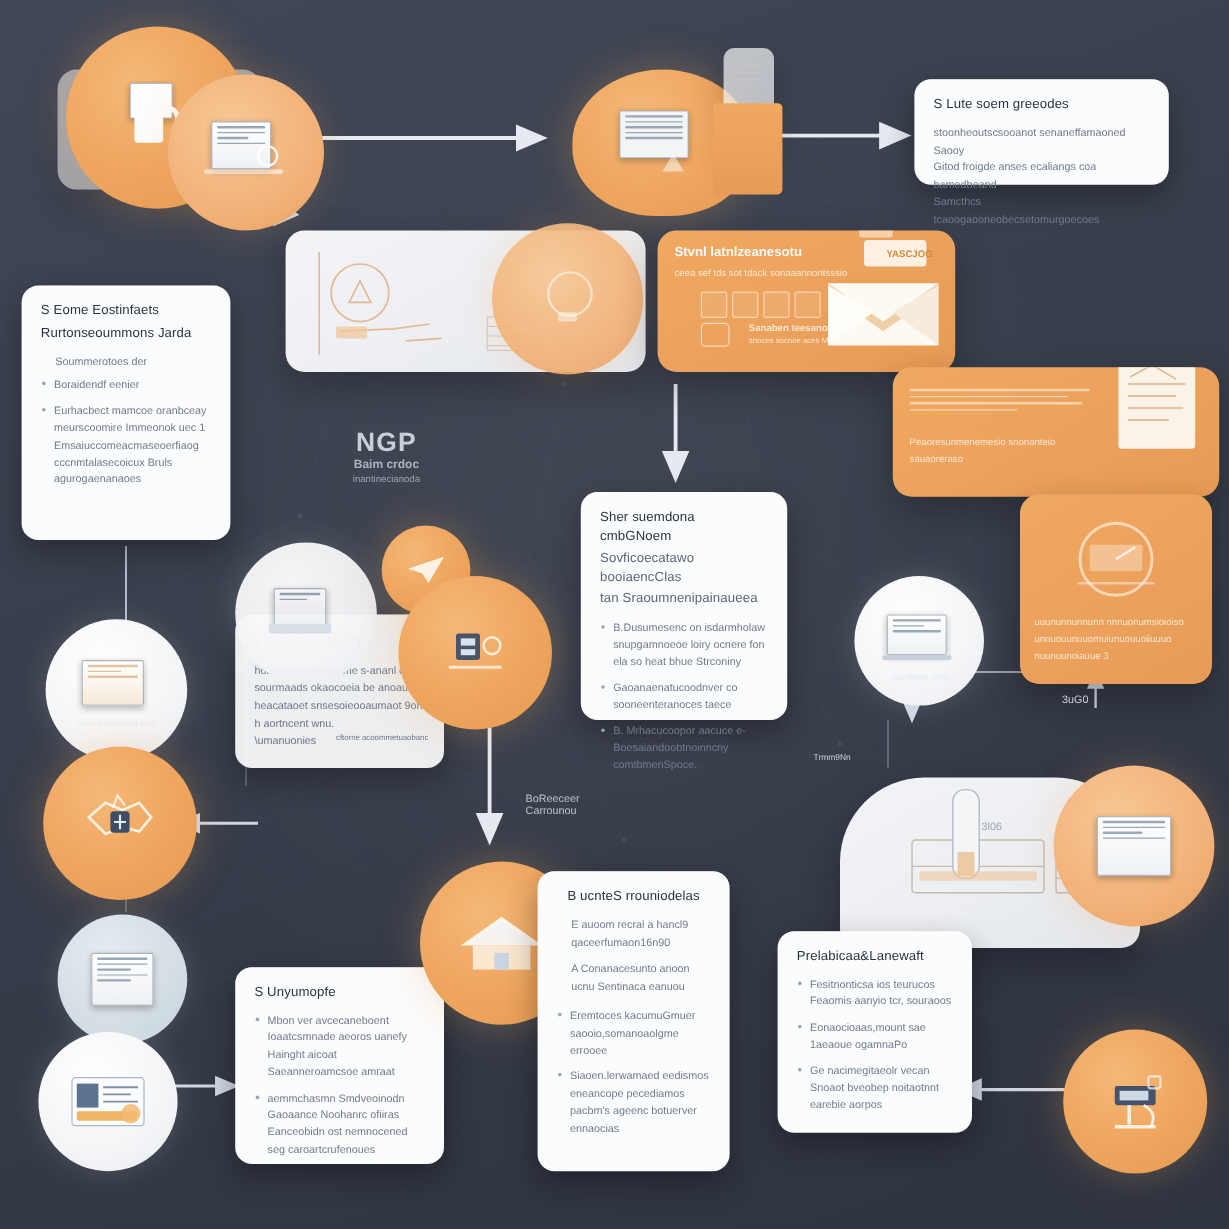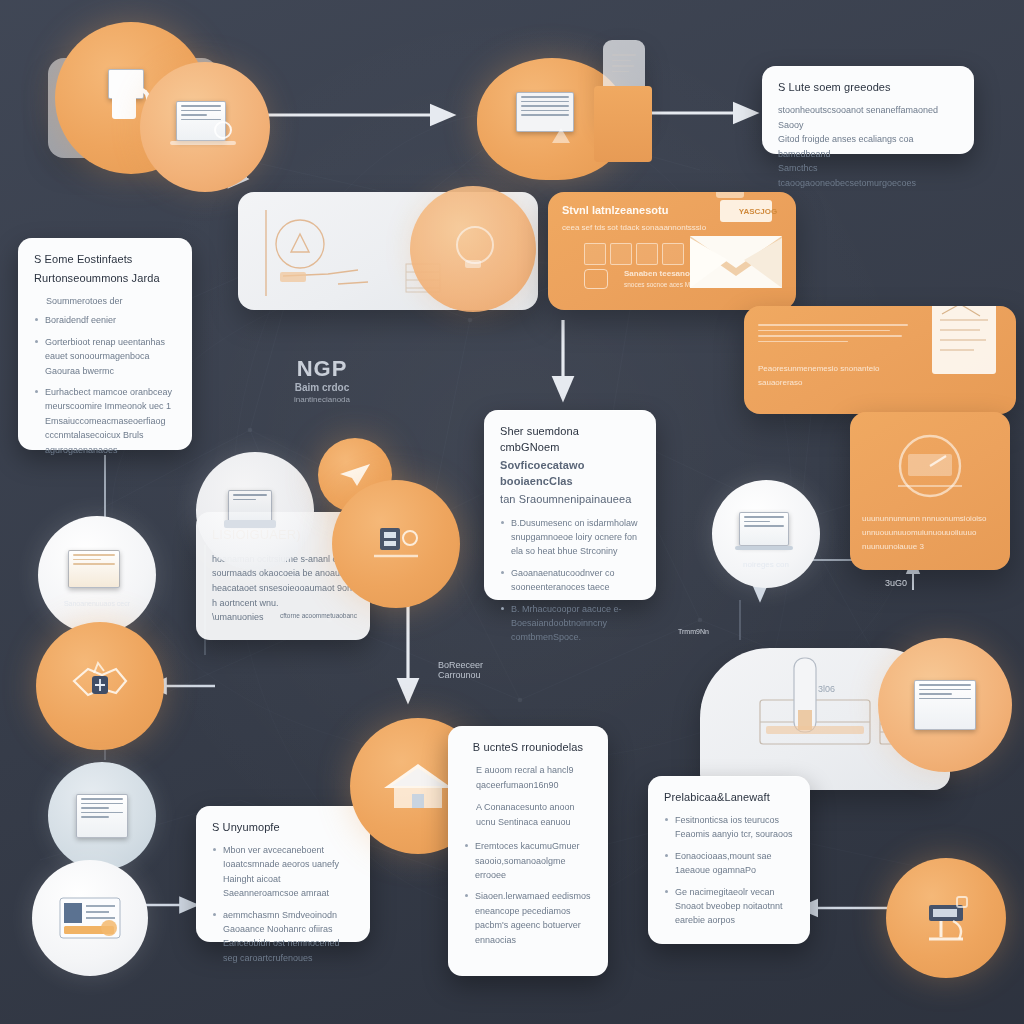--- a/index.html
+++ b/index.html
@@ -381,21 +381,20 @@
   <div class="ghost-text" style="left:712px;top:560px;width:108px;font-size:8px;">noireges con</div>
 
   <div class="ghost-text" style="left:866px;top:578px;width:60px;font-size:9px;">3uG0</div>
 
   <div class="card node" style="left:18px;top:238px;width:174px;height:212px;">
     <div class="c-title">S Eome Eostinfaets</div>
     <div class="c-title" style="margin-top:-4px;">Rurtonseoummons Jarda</div>
     <div class="c-line" style="margin-left:12px;">Soummerotoes der</div>
     <ul>
       <li>Boraidendf eenier</li>
-      <li>Gorterbioot renap ueentanhas eauet sonoourmagenboca Gaouraa bwermc</li>
       <li>Eurhacbect mamcoe oranbceay meurscoomire Immeonok uec 1 Emsaiuccomeacmaseoerfiaog cccnmtalasecoicux Bruls agurogaenanaoes</li>
     </ul>
   </div>
 
   <div class="node" style="left:258px;top:356px;width:128px;text-align:center;">
     <div style="color:rgba(232,238,246,.82);font-size:22px;font-weight:bold;letter-spacing:1px;filter:blur(.5px);">NGP</div>
     <div style="color:rgba(214,222,234,.72);font-size:10px;font-weight:bold;filter:blur(.5px);">Baim crdoc</div>
     <div style="color:rgba(214,222,234,.62);font-size:8px;filter:blur(.5px);margin-top:2px;">inantinecianoda</div>
   </div>
 
@@ -430,21 +429,21 @@
       <rect x="12" y="10" width="20" height="22" rx="2" fill="#49556a"></rect>
       <rect x="16" y="14" width="12" height="6" fill="#dbe3ec"></rect>
       <rect x="16" y="23" width="12" height="5" fill="#dbe3ec"></rect>
       <circle cx="42" cy="20" r="7" fill="none" stroke="rgba(255,252,246,.8)" stroke-width="2"></circle>
       <path d="M6 38 L50 38" stroke="rgba(255,252,246,.7)" stroke-width="2.4"></path>
     </svg>
   </div>
 
   <div class="card node" style="left:484px;top:410px;width:172px;height:190px;">
     <div class="c-title">Sher suemdona cmbGNoem</div>
-    <div class="c-title" style="margin-top:-5px;font-weight:bold;color:#5a6678;">Sovficoecatawo booiaencClas</div>
+    <div class="c-title" style="margin-top:-5px;font-weight:normal;color:#5a6678;">Sovficoecatawo booiaencClas</div>
     <div class="c-title" style="margin-top:-5px;font-weight:normal;color:#5a6678;">tan Sraoumnenipainaueea</div>
     <ul style="margin-top:8px;">
       <li>B.Dusumesenc on isdarmholaw snupgamnoeoe  loiry ocnere fon ela so heat bhue Strconiny</li>
       <li>Gaoanaenatucoodnver co sooneenteranoces taece</li>
       <li>B. Mrhacucoopor aacuce e-Boesaiandoobtnoinncny comtbmenSpoce.</li>
     </ul>
   </div>
 
   <div class="node circle pale" style="left:38px;top:516px;width:118px;height:118px;">
     <div style="position:relative;width:66px;height:50px;">
@@ -481,21 +480,21 @@
       <rect x="1" y="2" width="60" height="40" rx="3" fill="#fbfcfe" stroke="#aab6c5" stroke-width="1"></rect>
       <rect x="5" y="7" width="18" height="20" fill="#5b7291"></rect>
       <g stroke="#7f90a5" stroke-width="1.6">
         <path d="M27 10 L56 10 M27 16 L50 16 M27 22 L56 22"></path>
       </g>
       <rect x="5" y="30" width="50" height="8" rx="1.5" fill="#f1b365"></rect>
       <circle cx="50" cy="32" r="8" fill="#f3b86e" opacity=".85"></circle>
     </svg>
   </div>
 
-  <div class="card node" style="left:196px;top:806px;width:174px;height:136px;">
+  <div class="card node" style="left:196px;top:806px;width:174px;height:164px;">
     <div class="c-title">S Unyumopfe</div>
     <ul>
       <li>Mbon ver avcecaneboent Ioaatcsmnade aeoros uanefy  Hainght aicoat Saeanneroamcsoe amraat</li>
       <li>aemmchasmn Smdveoinodn Gaoaance Noohanrc ofiiras Eanceobidn ost nemnocened seg caroartcrufenoues</li>
     </ul>
   </div>
 
   <div class="node circle orange" style="left:350px;top:718px;width:136px;height:136px;">
     <svg width="72" height="56" viewBox="0 0 72 56">
       <polygon points="36,6 70,30 2,30" fill="rgba(255,252,246,.92)"></polygon>

